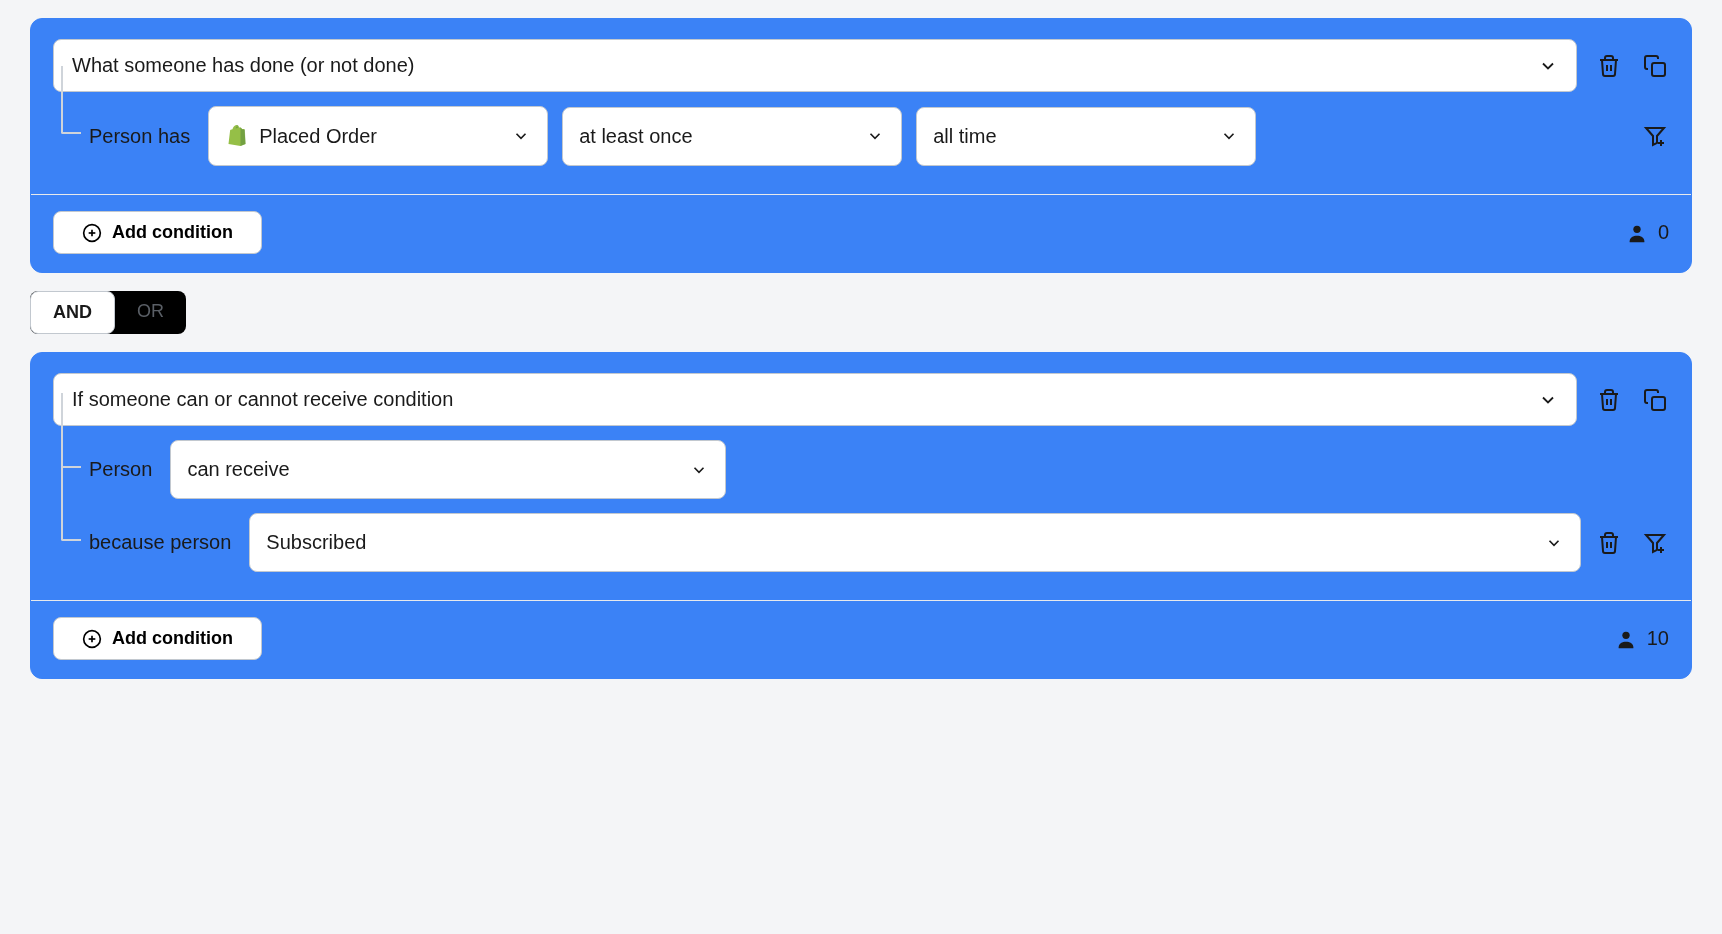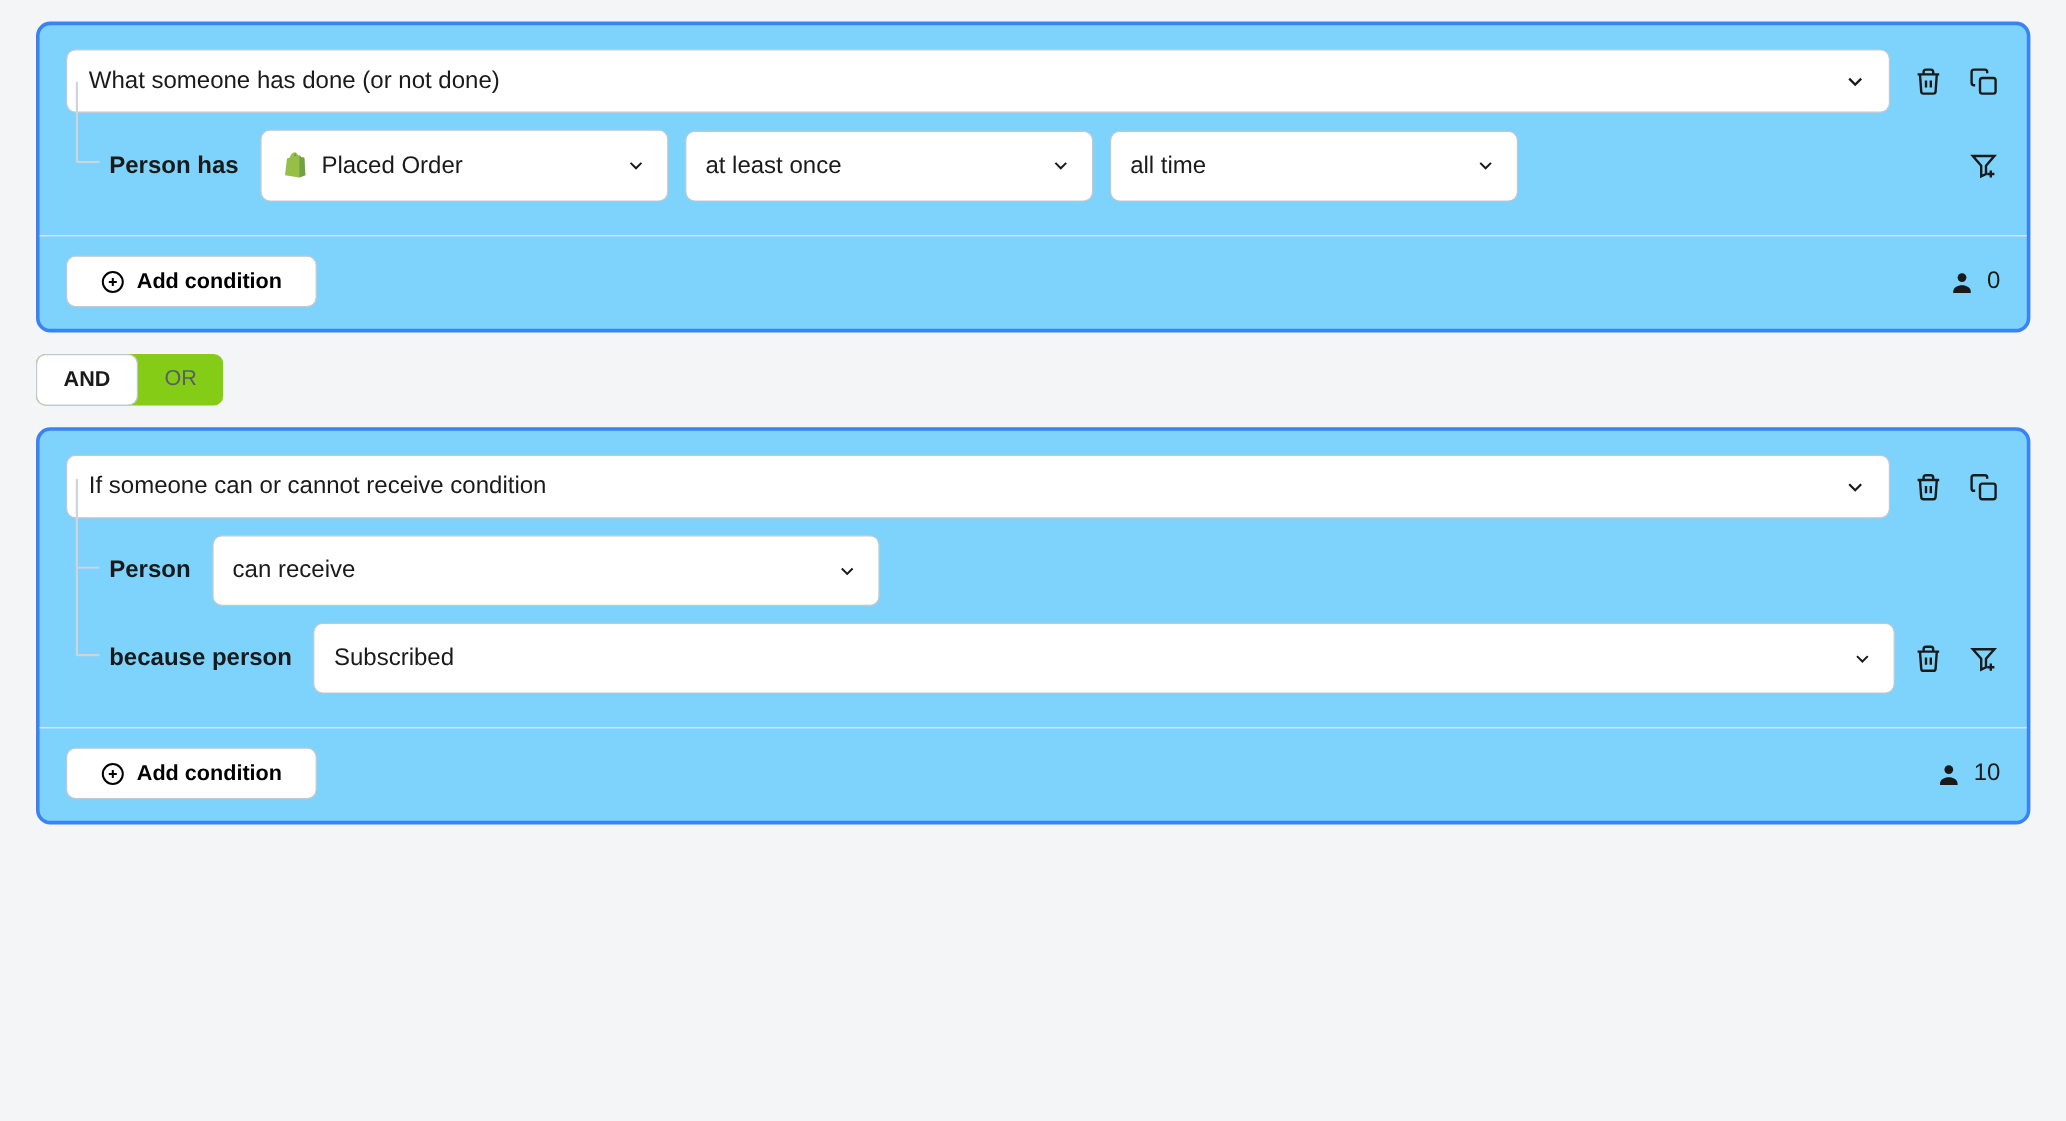--- a/index.html
+++ b/index.html
@@ -4,22 +4,22 @@
 <style>
   * { box-sizing: border-box; margin: 0; padding: 0; }
   body {
     font-family: -apple-system, BlinkMacSystemFont, "Segoe UI", Helvetica, Arial, sans-serif;
     background: #f4f5f7;
     padding: 18px 30px;
     font-size: 20px;
     color: #1a1a1a;
   }
   .card {
-    background: #7dd3fc;
-    border: 3px solid #3b82f6;
+    background: #3b82f6;
+    border: 1px solid #3b82f6;
     border-radius: 12px;
     padding: 20px 22px 0 22px;
     margin-bottom: 0;
   }
   .top-row {
     display: flex;
     align-items: center;
     gap: 18px;
     margin-bottom: 14px;
   }
@@ -66,21 +66,20 @@
   }
   .sub-row.second::before {
     top: -120px;
     height: 146px;
   }
   .sub-label {
     font-size: 20px;
     color: #1a1a1a;
     margin-right: 4px;
     white-space: nowrap;
-    font-weight: bold;
   }
   .select-small {
     display: flex;
     align-items: center;
     justify-content: space-between;
     border: 1px solid #c2c8cf;
     border-radius: 8px;
     padding: 17px 16px;
     background: #fff;
     cursor: pointer;
@@ -117,21 +116,21 @@
     cursor: pointer;
   }
   .count {
     display: inline-flex;
     align-items: center;
     gap: 10px;
     font-size: 20px;
   }
   .logic-toggle {
     display: inline-flex;
-    background: #84cc16;
+    background: #000000;
     border-radius: 8px;
     padding: 0;
     margin: 18px 0;
   }
   .logic-toggle .opt {
     padding: 10px 22px;
     font-size: 18px;
     font-weight: 500;
     cursor: pointer;
     border-radius: 8px;

